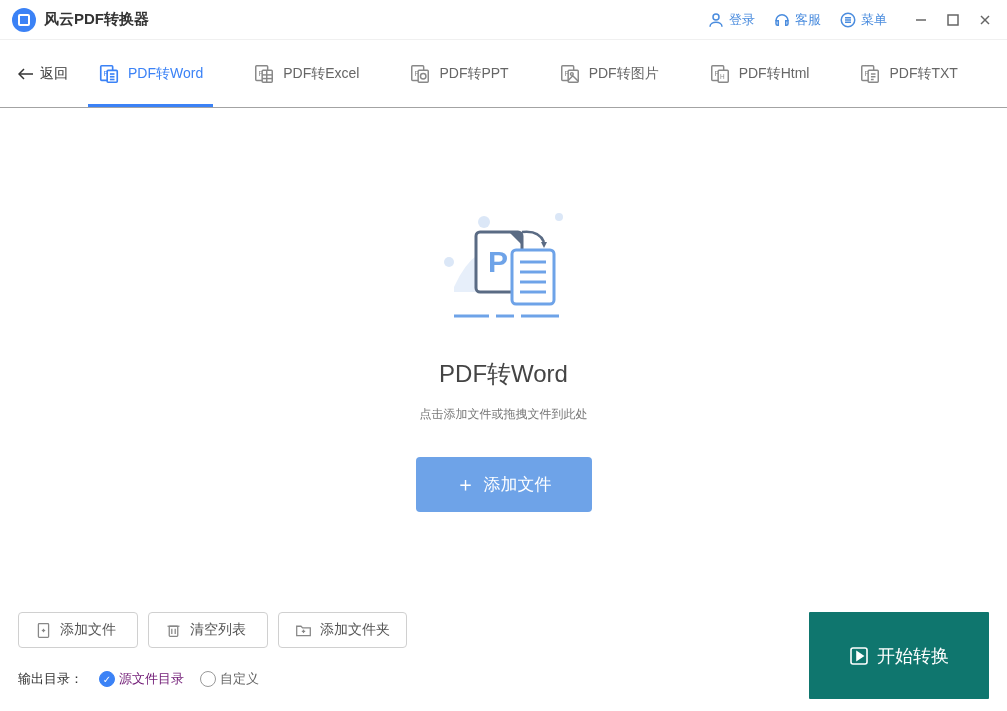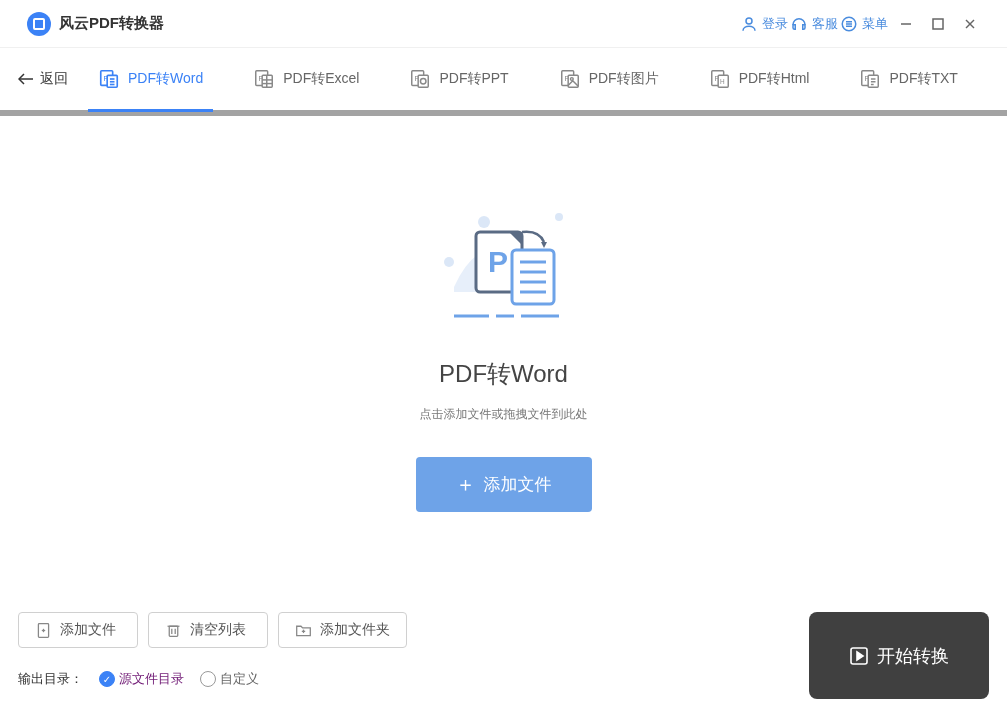--- a/index.html
+++ b/index.html
@@ -1,50 +1,50 @@
 <!DOCTYPE html>
 <html><head>
 <meta charset="utf-8">
 <style>
 * { margin: 0; padding: 0; box-sizing: border-box; font-family: "Microsoft YaHei", "PingFang SC", sans-serif; }
 body { width: 1007px; height: 711px; background: #fff; overflow: hidden; position: relative; }
 
 
-.titlebar { height: 48px; display: flex; align-items: center; padding: 0 27px; border-bottom: 1px solid #f0f0f0; }
+.titlebar { height: 40px; display: flex; align-items: center; padding: 0 12px; border-bottom: 1px solid #f0f0f0; }
 .logo { width: 24px; height: 24px; border-radius: 50%; background: #3b82f6; display: flex; align-items: center; justify-content: center; margin-right: 8px; }
 .logo-inner { width: 12px; height: 12px; border: 2px solid #fff; border-radius: 2px; }
 .app-title { font-size: 15px; font-weight: 600; color: #333; }
-.titlebar-right { margin-left: auto; display: flex; align-items: center; gap: 2px; }
+.titlebar-right { margin-left: auto; display: flex; align-items: center; gap: 18px; }
 .titlebar-item { display: flex; align-items: center; gap: 4px; font-size: 13px; color: #4a8cde; cursor: pointer; }
 .titlebar-icon { width: 18px; height: 18px; }
 .window-controls { display: flex; gap: 12px; margin-left: 6px; }
 .window-btn { width: 20px; height: 20px; display: flex; align-items: center; justify-content: center; cursor: pointer; color: #666; }
 
 
-.tabs-row { height: 68px; display: flex; align-items: center; padding: 0 18px; border-bottom: 6px solid #a3a3a3; }
+.tabs-row { height: 68px; display: flex; align-items: center; padding: 0 18px; border-bottom: 1px solid #a3a3a3; }
 .back-btn { display: flex; align-items: center; gap: 6px; font-size: 14px; color: #333; cursor: pointer; margin-right: 30px; }
 .tabs { display: flex; gap: 50px; }
 .tab { display: flex; align-items: center; gap: 8px; font-size: 14px; color: #666; cursor: pointer; padding: 22px 0; position: relative; }
 .tab.active { color: #3b82f6; }
 .tab.active::after { content: ""; position: absolute; bottom: 0; left: -10px; right: -10px; height: 3px; background: #3b82f6; }
 .tab-icon { width: 22px; height: 22px; }
 
 
 .main-area { position: absolute; top: 108px; left: 0; right: 0; bottom: 115px; display: flex; flex-direction: column; align-items: center; justify-content: center; }
 .illustration { width: 180px; height: 140px; position: relative; }
 .page-heading { font-size: 24px; color: #444; margin-top: 26px; }
 .page-hint { font-size: 12px; color: #777; margin-top: 16px; }
 .add-file-btn { margin-top: 34px; background: #6ea3e8; color: #fff; border: none; border-radius: 4px; padding: 14px 40px; font-size: 17px; display: flex; align-items: center; gap: 8px; cursor: pointer; }
 
 
 .bottom-bar { position: absolute; bottom: 0; left: 0; right: 0; height: 115px; padding: 16px 18px 12px; }
 .toolbar-row { display: flex; gap: 10px; }
 .tool-btn { border: 1px solid #d0d0d0; background: #fff; border-radius: 4px; padding: 8px 16px; font-size: 14px; color: #555; display: flex; align-items: center; gap: 8px; cursor: pointer; min-width: 120px; }
 .tool-icon { width: 17px; height: 17px; color: #888; }
-.start-btn { position: absolute; right: 18px; top: 16px; bottom: 12px; width: 180px; background: #404040; color: #fff; border: none; border-radius: 8px; font-size: 18px; display: flex; align-items: center; justify-content: center; gap: 8px; cursor: pointer; }
+.start-btn { position: absolute; right: 18px; top: 16px; bottom: 12px; width: 180px; background: #0f766e; color: #fff; border: none; border-radius: 1px; font-size: 18px; display: flex; align-items: center; justify-content: center; gap: 8px; cursor: pointer; }
 .output-row { margin-top: 22px; display: flex; align-items: center; gap: 16px; font-size: 13px; color: #333; }
 .radio-opt { display: flex; align-items: center; gap: 4px; cursor: pointer; }
 .radio-circle { width: 16px; height: 16px; border: 1px solid #999; border-radius: 50%; display: inline-flex; align-items: center; justify-content: center; }
 .radio-opt.selected .radio-circle { border-color: #3b82f6; background: #3b82f6; }
 .radio-check { color: #fff; font-size: 10px; }
 .radio-label.sel { color: #701a75; }
 .radio-label { color: #666; }
 </style>
 </head>
 <body>

